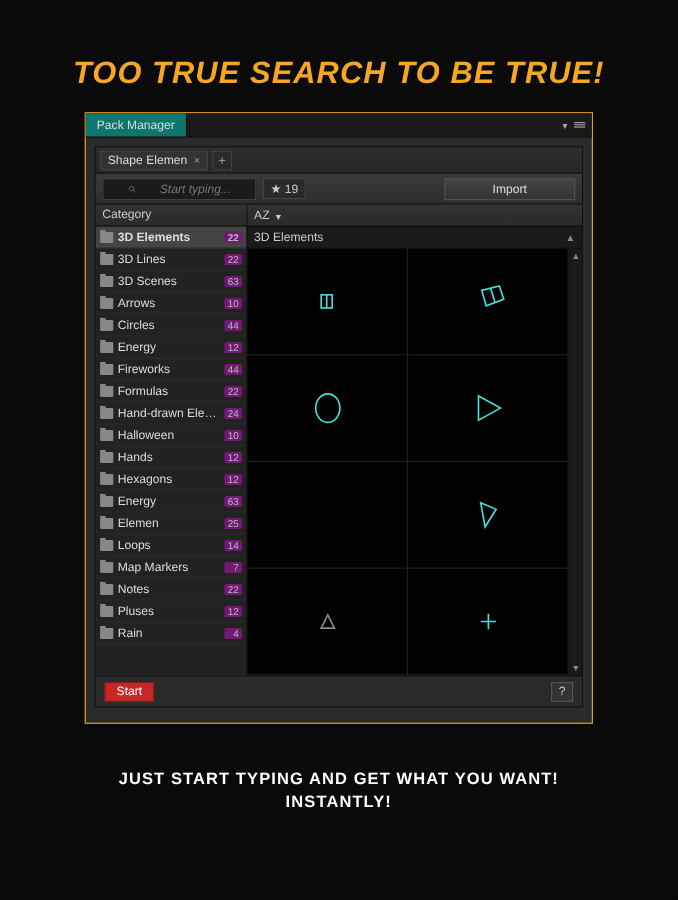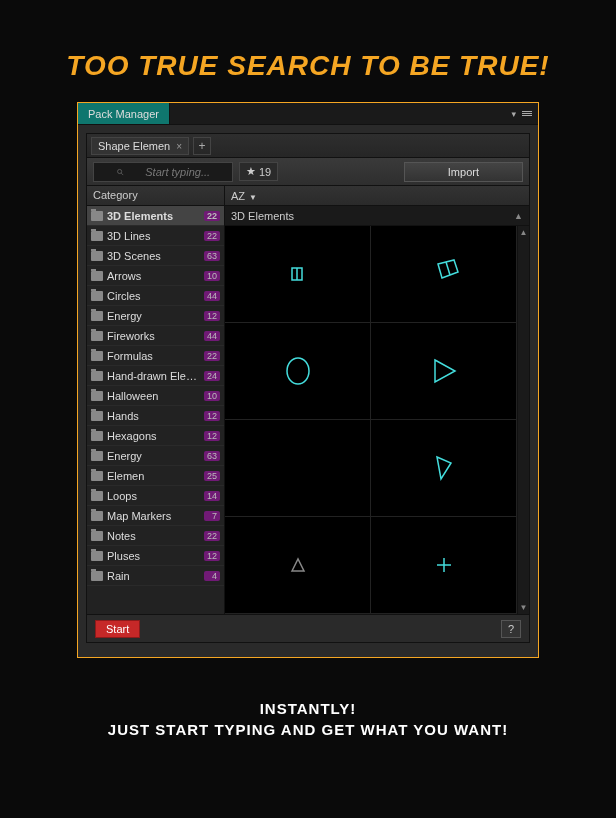--- a/index.html
+++ b/index.html
@@ -498,15 +498,15 @@
       <div class="footer">
         <button class="store-btn">Start</button>
         <button class="help-btn">?</button>
       </div>
 
     </div>
   </div>
 </div>
 
 <div class="footnote">
+  <div>JUST START TYPING AND GET WHAT YOU WANT!</div>
   <div>INSTANTLY!</div>
-  <div>JUST START TYPING AND GET WHAT YOU WANT!</div>
 </div>
 
 </body></html>

